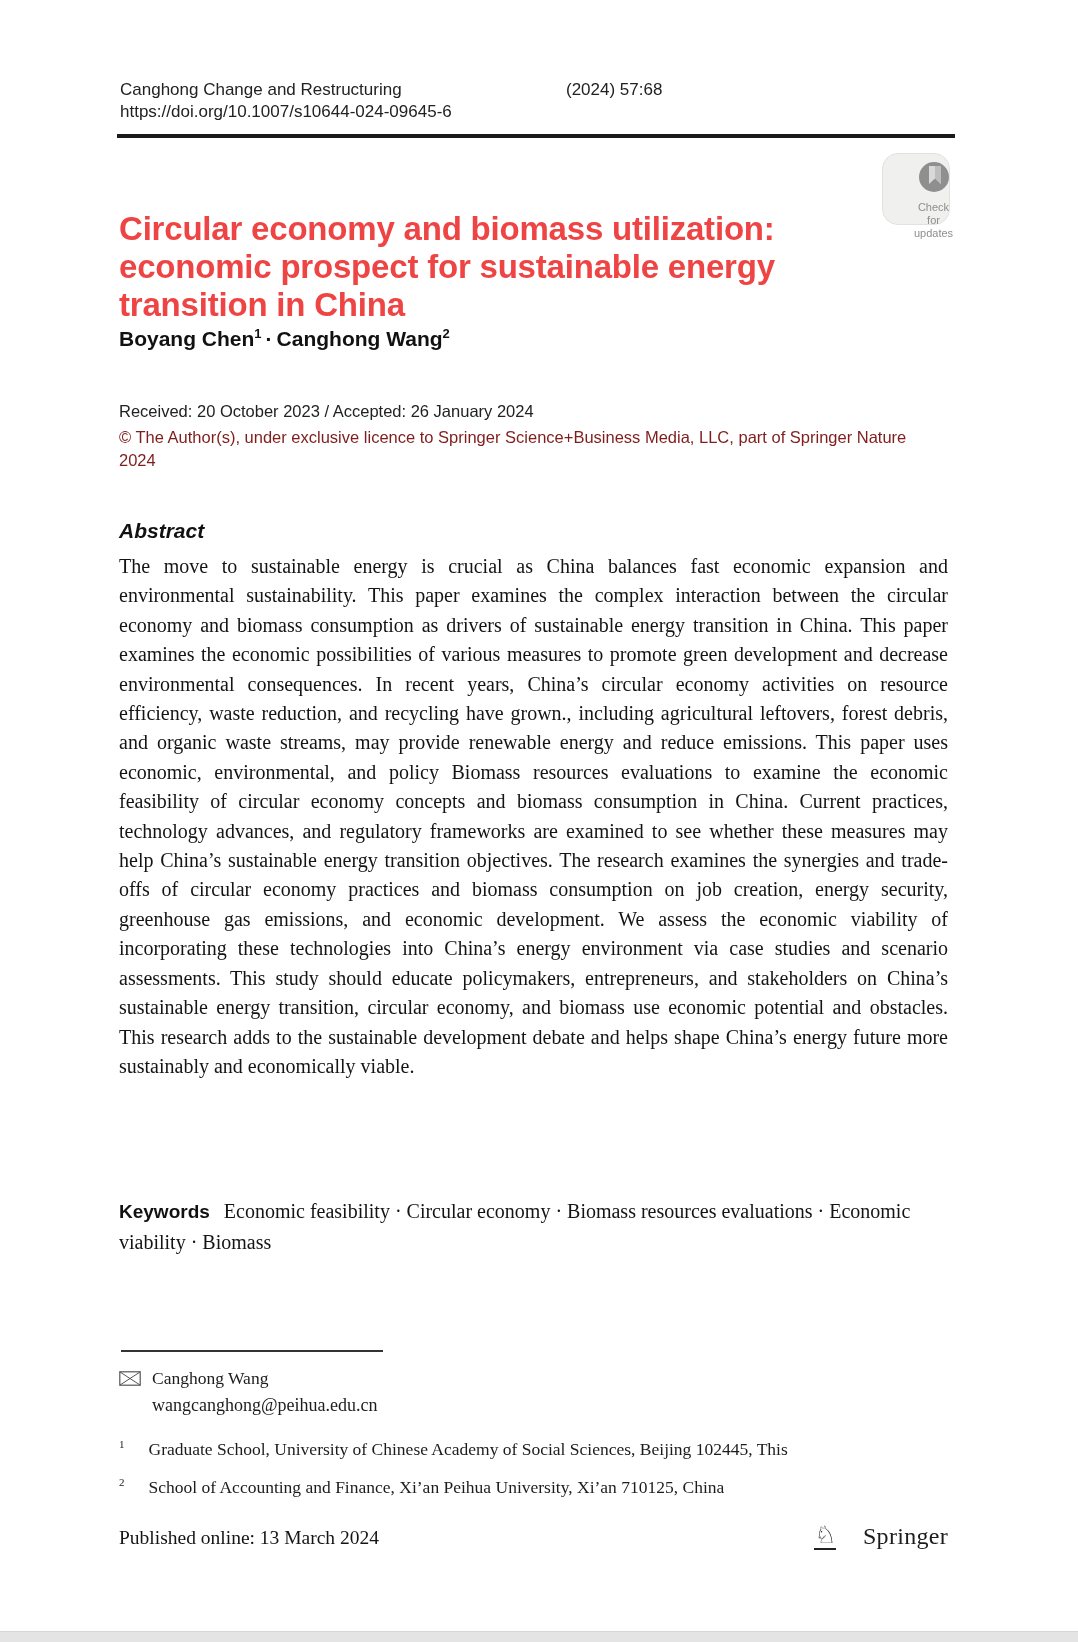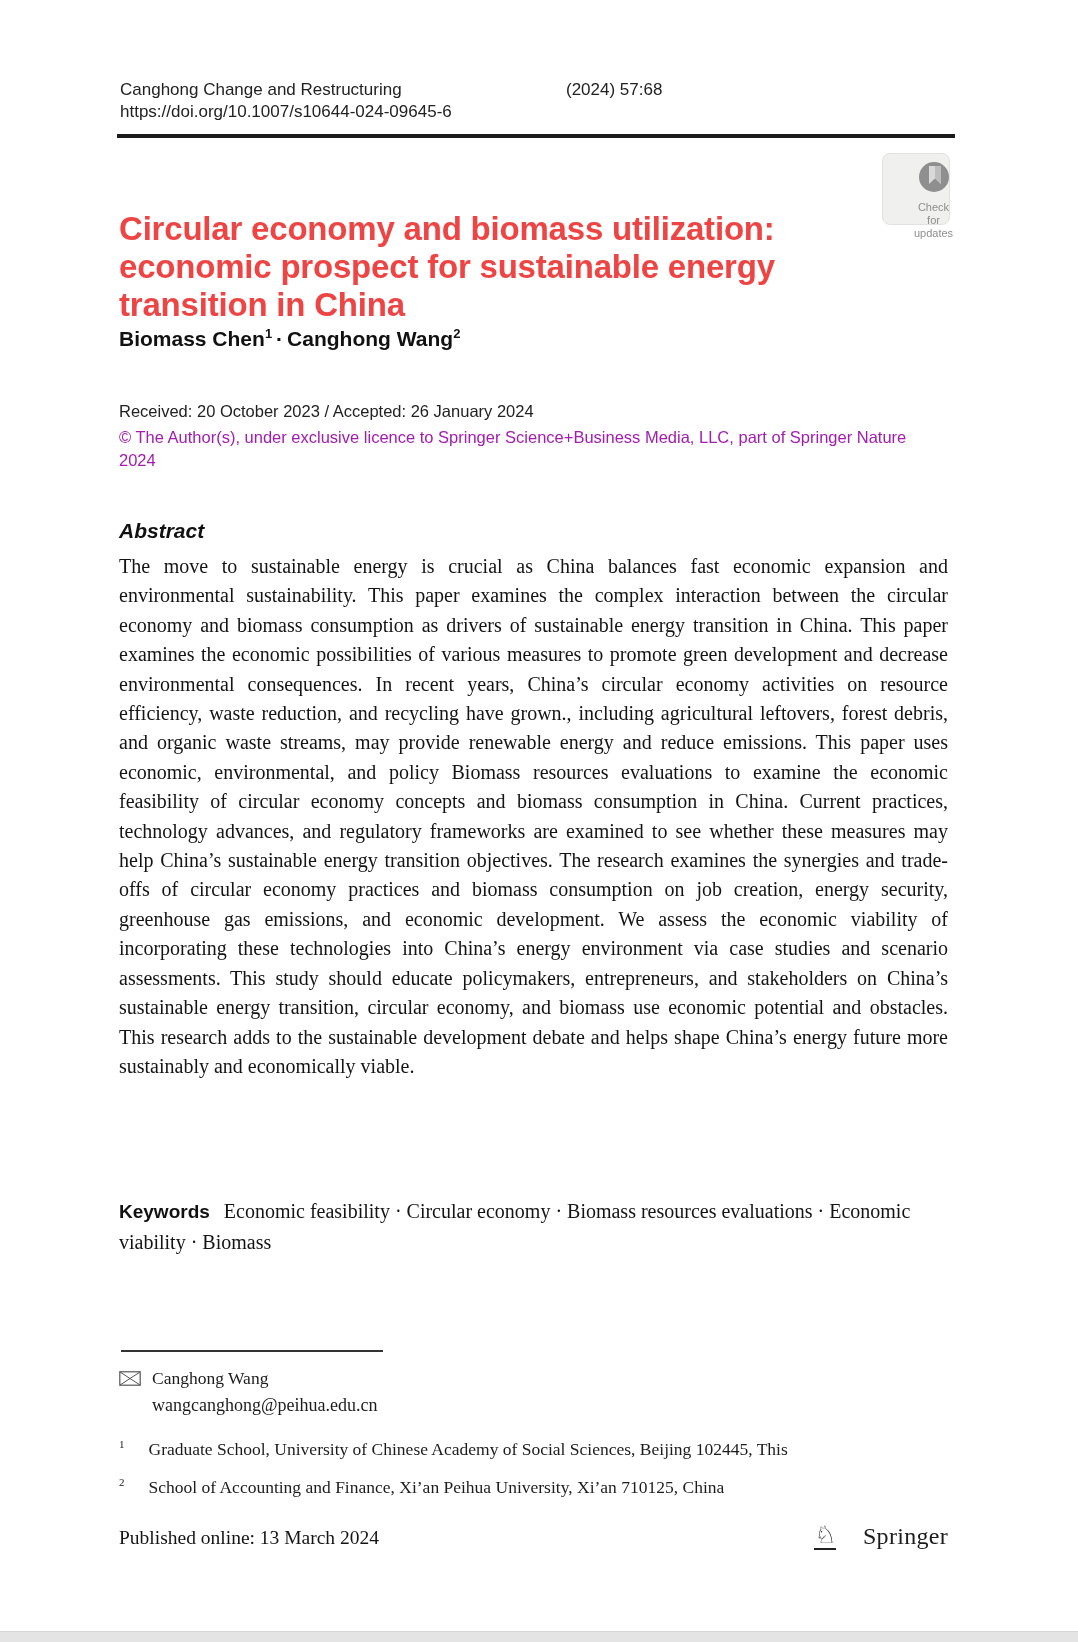--- a/index.html
+++ b/index.html
@@ -26,21 +26,21 @@
     font-size: 17px; color: #222; text-decoration: none;
   }
   .header-rule {
     position: absolute; left: 117px; top: 134px; width: 838px; height: 4px;
     background: #1a1a1a;
   }
 
   
   .check-badge {
     position: absolute; left: 882px; top: 153px; width: 68px; height: 72px;
-    background: #f0f0ef; border: 1px solid #e2e2e0; border-radius: 8px;
+    background: #f0f0ef; border: 1px solid #e2e2e0; border-radius: 16px;
     display: flex; flex-direction: column; align-items: center;
     padding-top: 6px; cursor: pointer; padding-left: 35px;
   }
   .check-badge-text {
     font-size: 11px; line-height: 13px; color: #8e8e8e; text-align: center;
     margin-top: 3px;
   }
 
   
   .title {
@@ -54,21 +54,21 @@
   }
   .authors sup { font-size: 13px; }
   .author-sep { font-weight: bold; padding: 0 4px; }
 
   .received-line {
     position: absolute; left: 119px; top: 402px; width: 830px;
     font-size: 16.5px; color: #222;
   }
   .copyright-line {
     position: absolute; left: 119px; top: 426px; width: 810px;
-    font-size: 16.5px; line-height: 23px; color: #a21caf;
+    font-size: 16.5px; line-height: 23px; color: #7f1d1d;
   }
 
   
   .abstract-heading {
     position: absolute; left: 119px; top: 519px;
     font-size: 21px; font-weight: bold; color: #111; font-style: italic;
   }
   .abstract-text {
     position: absolute; left: 119px; top: 552px; width: 829px;
     font-size: 20px; line-height: 29.4px; text-align: justify; color: #141414; font-family: Liberation Serif, serif;
@@ -149,21 +149,21 @@
     </span>
     <span class="check-badge-text sans">
       <span>Check for</span><br>
       <span>updates</span>
     </span>
   </div>
 
   <h1 class="title sans">Circular economy and biomass utilization: economic prospect for sustainable energy transition in China</h1>
 
   <div class="authors sans">
-    <span>Biomass Chen</span><sup>1</sup><span class="author-sep">·</span><span>Canghong Wang</span><sup>2</sup>
+    <span>Boyang Chen</span><sup>1</sup><span class="author-sep">·</span><span>Canghong Wang</span><sup>2</sup>
   </div>
 
   <div class="received-line sans">Received: 20 October 2023 / Accepted: 26 January 2024</div>
   <div class="copyright-line sans">© The Author(s), under exclusive licence to Springer Science+Business Media, LLC, part of Springer Nature 2024</div>
 
   <h2 class="abstract-heading sans">Abstract</h2>
   <p class="abstract-text">The move to sustainable energy is crucial as China balances fast economic expansion and environmental sustainability. This paper examines the complex interaction between the circular economy and biomass consumption as drivers of sustainable energy transition in China. This paper examines the economic possibilities of various measures to promote green development and decrease environmental consequences. In recent years, China’s circular economy activities on resource efficiency, waste reduction, and recycling have grown., including agricultural leftovers, forest debris, and organic waste streams, may provide renewable energy and reduce emissions. This paper uses economic, environmental, and policy Biomass resources evaluations to examine the economic feasibility of circular economy concepts and biomass consumption in China. Current practices, technology advances, and regulatory frameworks are examined to see whether these measures may help China’s sustainable energy transition objectives. The research examines the synergies and trade-offs of circular economy practices and biomass consumption on job creation, energy security, greenhouse gas emissions, and economic development. We assess the economic viability of incorporating these technologies into China’s energy environment via case studies and scenario assessments. This study should educate policymakers, entrepreneurs, and stakeholders on China’s sustainable energy transition, circular economy, and biomass use economic potential and obstacles. This research adds to the sustainable development debate and helps shape China’s energy future more sustainably and economically viable.</p>
 
   <div class="keywords">
     <span class="keywords-label">Keywords</span><span>Economic feasibility · Circular economy · Biomass resources evaluations · Economic viability · Biomass</span>

